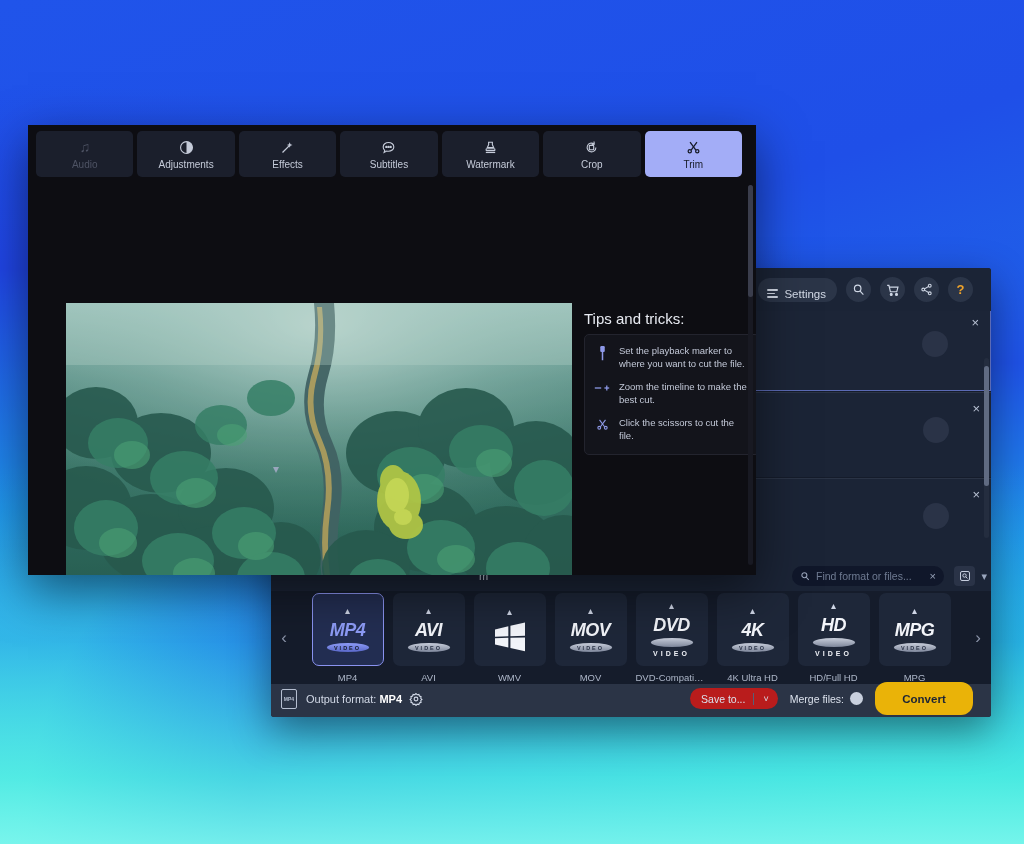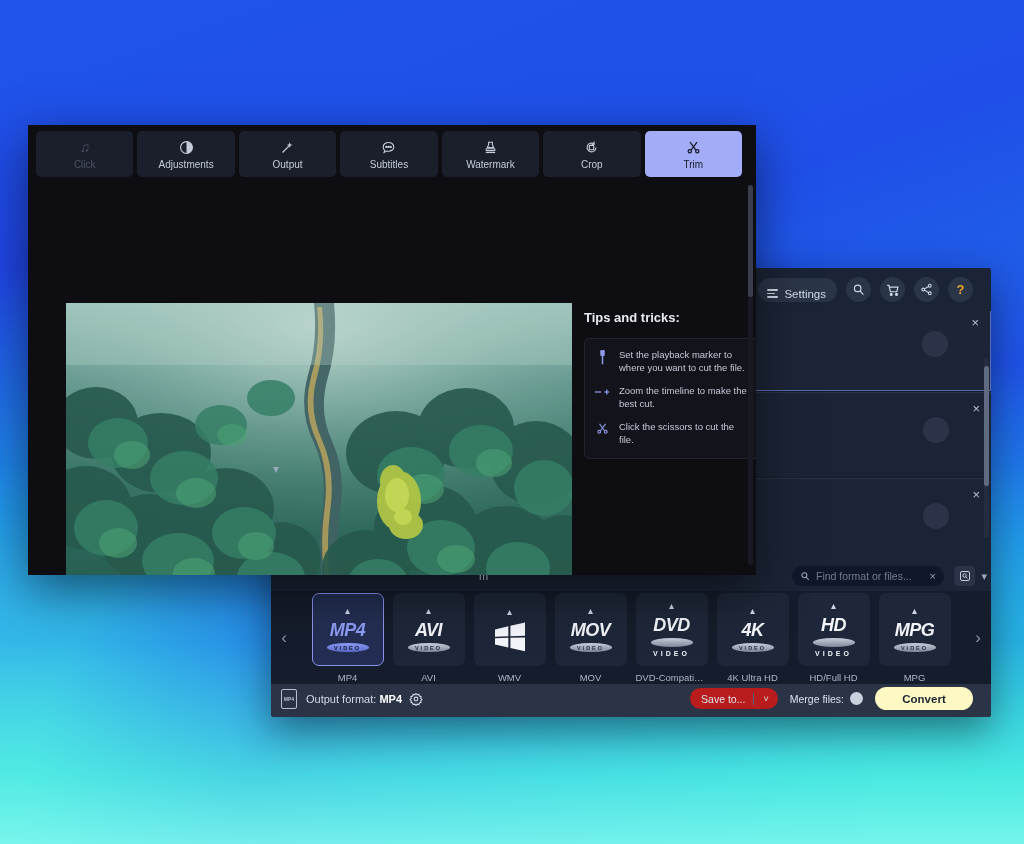--- a/index.html
+++ b/index.html
@@ -157,21 +157,21 @@
   .saveto {
     background: #b91c1c; border-radius: 11px; height: 21px; display: flex; align-items: center;
     font-size: 10.5px; color: #dbe1ec;
   }
   .saveto span:first-child { padding: 0 8px 0 11px; }
   .saveto .div { width: 1px; height: 12px; background: #566078; }
   .saveto .cv { padding: 0 9px; font-size: 9px; }
   .merge { font-size: 10.5px; color: #dbe1ec; display: flex; align-items: center; gap: 6px; }
   .toggle { width: 13px; height: 13px; border-radius: 50%; background: #c9d0de; }
   .convert {
-    width: 98px; height: 23px; border-radius: 12px; background: #fef9c3;
+    width: 98px; height: 33px; border-radius: 12px; background: #eab308;
     display: flex; align-items: center; justify-content: center;
     font-size: 11.5px; font-weight: bold; color: #1b2436;
   }
 
   
   .editor {
     position: absolute; left: 28px; top: 125px; width: 728px; height: 450px;
     background: #0d0d12; box-shadow: 0 16px 46px rgba(0,0,0,.5);
     overflow: hidden; color: #d8dce6;
   }
@@ -185,21 +185,21 @@
   .tab.active { background: #a3adf7; color: #161a26; }
   .tab-ico { height: 17px; display: flex; align-items: center; justify-content: center; font-size: 14px; }
 
   .preview {
     position: absolute; left: 38px; top: 178px; width: 506px; height: 285px;
     overflow: hidden; background: #0a1412;
   }
   .vidwrap { position: absolute; inset: 0; }
 
   .tips { position: absolute; left: 556px; top: 185px; width: 176px; }
-  .tips-title { font-size: 13px; font-weight: bold; color: #e8ebf2; margin-bottom: 13px; }
+  .tips-title { font-size: 15px; font-weight: normal; color: #e8ebf2; margin-bottom: 7px; }
   .tips-box { background: #13141b; border: 1px solid #23242e; border-radius: 5px; padding: 10px 9px 12px 9px; }
   .tip { display: flex; gap: 9px; margin-bottom: 11px; }
   .tip:last-child { margin-bottom: 0; }
   .tip-ico { flex: 0 0 16px; display: flex; justify-content: center; align-items: flex-start; padding-top: 1px; color: #8e99e8; font-size: 12px; }
   .tip-txt { font-size: 9.5px; line-height: 1.32; color: #c3c9d8; }
   .ed-scroll { position: absolute; right: 3px; top: 60px; width: 5px; height: 380px; background: #181922; border-radius: 3px; }
   .ed-scroll i { position: absolute; left: 0; top: 0; width: 5px; height: 112px; background: #3a3d4c; border-radius: 3px; display: block; }
   svg { display: block; }
 </style>
 </head>
@@ -474,39 +474,39 @@
       <div class="convert">Convert</div>
     </div>
   </div>
 </div>
 
 <div class="editor">
 
   <div class="tabs">
     <div class="tab disabled">
       <span class="tab-ico">♫</span>
-      <span>Click</span>
+      <span>Audio</span>
     </div>
     <div class="tab">
       <span class="tab-ico">
         <svg width="15" height="15" viewBox="0 0 24 24">
             <circle cx="12" cy="12" r="9.5" fill="none" stroke="#c5cbd9" stroke-width="1.8"></circle>
             <path d="M12 2.5a9.5 9.5 0 0 1 0 19z" fill="#c5cbd9"></path>
           </svg>
       </span>
       <span>Adjustments</span>
     </div>
     <div class="tab">
       <span class="tab-ico">
         <svg width="15" height="15" viewBox="0 0 24 24" stroke="#c5cbd9" stroke-width="2" fill="none">
             <line x1="4" y1="20" x2="15" y2="9"></line>
             <path d="M15.5 3.5l1.3 3.2 3.2 1.3-3.2 1.3-1.3 3.2-1.3-3.2L11 8l3.2-1.3z" fill="#c5cbd9" stroke="none"></path>
           </svg>
       </span>
-      <span>Output</span>
+      <span>Effects</span>
     </div>
     <div class="tab">
       <span class="tab-ico">
         <svg width="15" height="15" viewBox="0 0 24 24" fill="none" stroke="#c5cbd9" stroke-width="1.8">
             <path d="M3.5 11c0-3.9 3.8-7 8.5-7s8.5 3.1 8.5 7-3.8 7-8.5 7c-1 0-2-.1-2.9-.4L5 19.8l1-3.3C4.5 15.2 3.5 13.2 3.5 11z"></path>
             <circle cx="8.6" cy="11" r="1" fill="#c5cbd9"></circle>
             <circle cx="12" cy="11" r="1" fill="#c5cbd9"></circle>
             <circle cx="15.4" cy="11" r="1" fill="#c5cbd9"></circle>
           </svg>
       </span>

